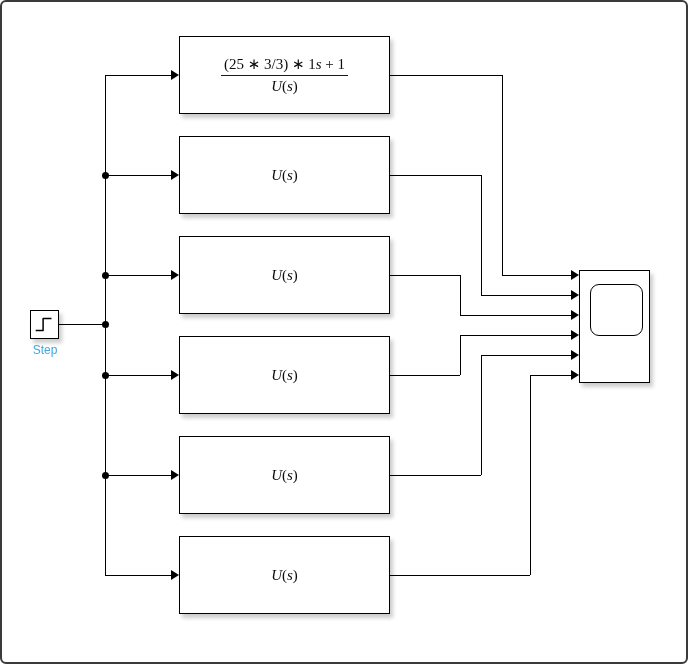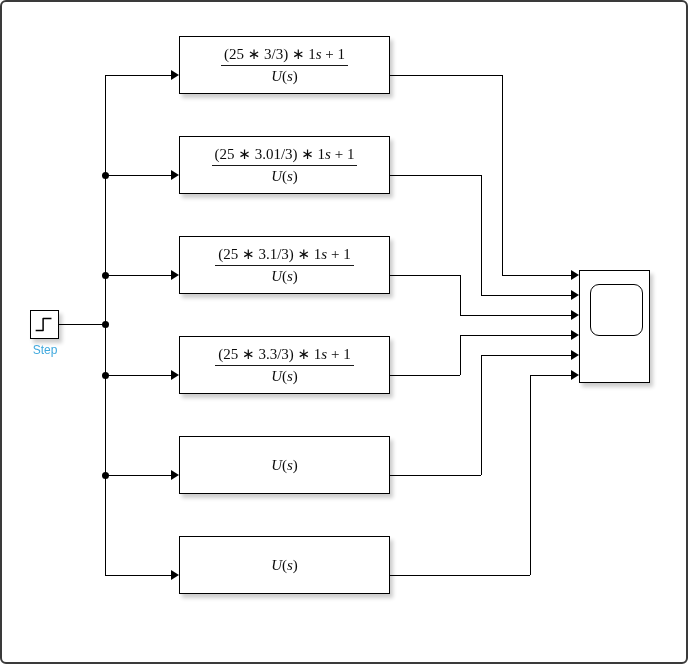--- a/index.html
+++ b/index.html
@@ -8,21 +8,21 @@
     font-family:"Liberation Sans",sans-serif;}
   
   .wh{position:absolute;height:1px;background:#000;}
   .wv{position:absolute;width:1px;background:#000;}
   .arr{position:absolute;width:0;height:0;border-top:5px solid transparent;
     border-bottom:5px solid transparent;border-left:8px solid #000;}
   .dot{position:absolute;width:7px;height:7px;border-radius:50%;background:#000;}
   
   .blk{position:absolute;box-sizing:border-box;background:#fff;border:1px solid #000;
     box-shadow:3px 4px 4px rgba(0,0,0,.20);}
-  .tf{width:211px;height:58px;display:flex;align-items:center;justify-content:center;
+  .tf{width:211px;height:78px;display:flex;align-items:center;justify-content:center;
     font-family:"Liberation Serif",serif;font-size:15px;color:#0d0d0d;}
   .frac{text-align:center;line-height:1.25;}
   .num{display:block;border-bottom:1px solid #1a1a1a;padding:0 3px 1px;white-space:nowrap;}
   .den{display:block;padding-top:1px;}
   .var{font-style:italic;}
   .step{left:28px;top:308px;width:29px;height:29px;display:flex;align-items:center;justify-content:center;}
   .step-label{position:absolute;left:8px;top:341px;width:70px;text-align:center;
     font-size:12px;color:#41a9de;}
   .scope{left:577px;top:268px;width:71px;height:113px;}
   .screen{position:absolute;left:10px;top:13px;width:51px;height:50px;
@@ -96,35 +96,32 @@
 
   <div class="blk tf" style="left:177px;top:34px">
     <div class="frac">
       <span class="num"><span>(25 ∗ 3/3) ∗ 1</span><span class="var">s</span><span> + 1</span></span>
       <span class="den"><span class="var">U</span><span>(</span><span class="var">s</span><span>)</span></span>
     </div>
   </div>
 
   <div class="blk tf" style="left:177px;top:134px">
     <div class="frac">
-      <span class="num"><span>(25 ∗ 3.01/3) ∗ 1</span><span class="var">s</span><span> + 1</span></span>
       <span class="den"><span class="var">U</span><span>(</span><span class="var">s</span><span>)</span></span>
     </div>
   </div>
 
   <div class="blk tf" style="left:177px;top:234px">
     <div class="frac">
-      <span class="num"><span>(25 ∗ 3.1/3) ∗ 1</span><span class="var">s</span><span> + 1</span></span>
       <span class="den"><span class="var">U</span><span>(</span><span class="var">s</span><span>)</span></span>
     </div>
   </div>
 
   <div class="blk tf" style="left:177px;top:334px">
     <div class="frac">
-      <span class="num"><span>(25 ∗ 3.3/3) ∗ 1</span><span class="var">s</span><span> + 1</span></span>
       <span class="den"><span class="var">U</span><span>(</span><span class="var">s</span><span>)</span></span>
     </div>
   </div>
 
   <div class="blk tf" style="left:177px;top:434px">
     <div class="frac">
       <span class="den"><span class="var">U</span><span>(</span><span class="var">s</span><span>)</span></span>
     </div>
   </div>
 

